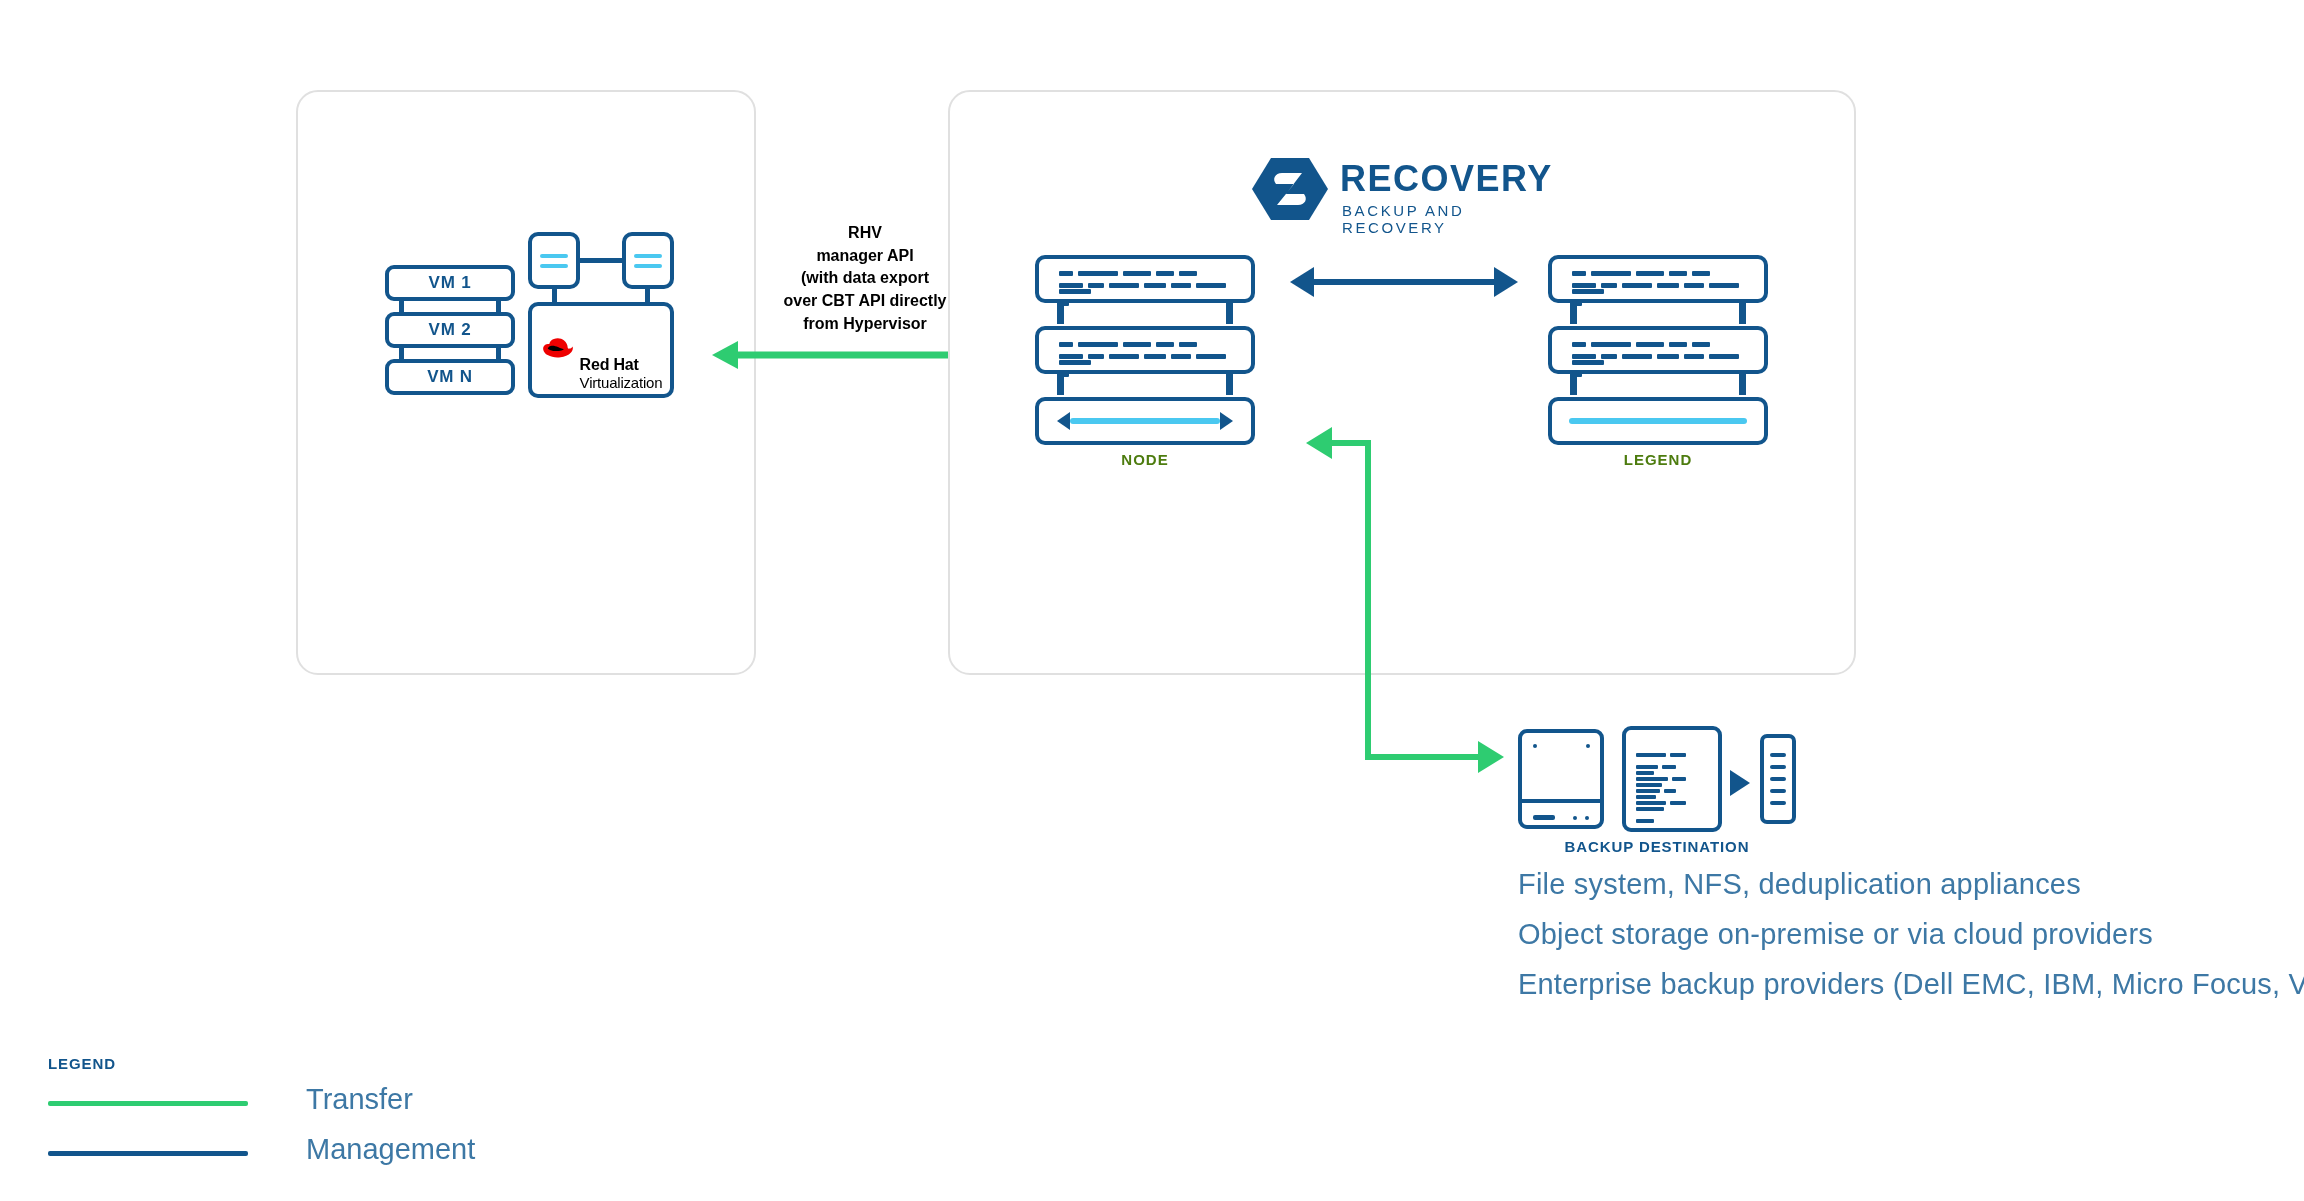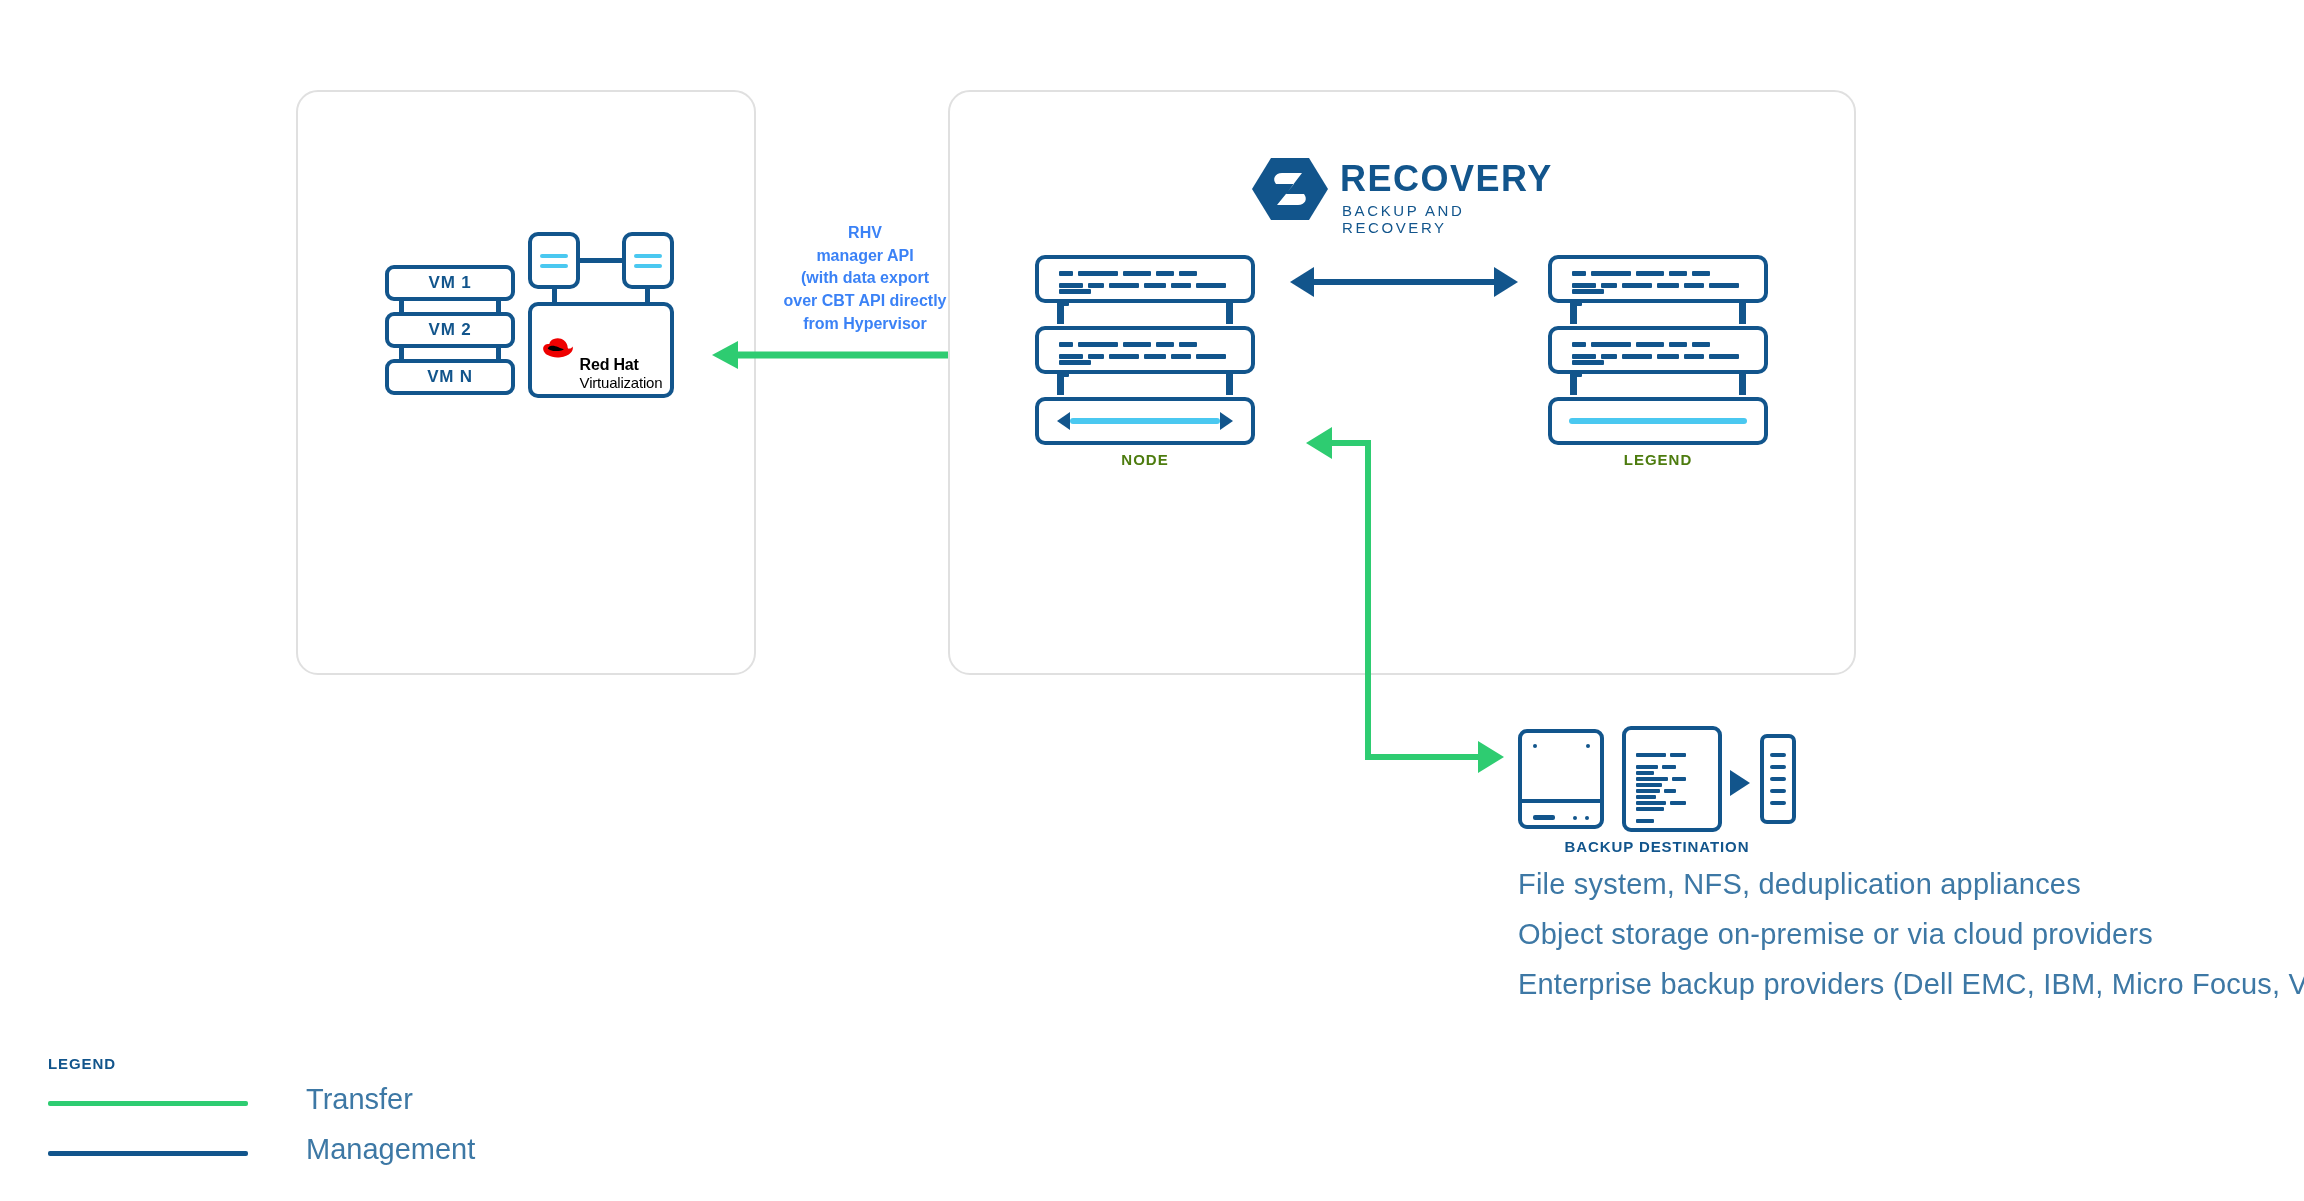--- a/index.html
+++ b/index.html
@@ -104,21 +104,21 @@
   #redhat-text { line-height: 1.12; margin-top: 48px; }
   #redhat-text .rh-top { font-size: 16px; font-weight: bold; color: #000; letter-spacing: -0.2px; }
   #redhat-text .rh-bot { font-size: 15px; font-weight: normal; color: #000; letter-spacing: -0.2px; }
 
   
   #rhv-api-label {
     position: absolute;
     left: 760px; top: 222px;
     width: 210px;
     text-align: center;
-    color: #3b82f6;
+    color: #000000;
     font-size: 16px;
     font-weight: bold;
     line-height: 1.42;
     white-space: pre-line;
   }
 
   
   .srv-stack { position: absolute; width: 220px; height: 190px; }
   #node-stack { left: 1035px; top: 255px; }
   #server-stack { left: 1548px; top: 255px; }

